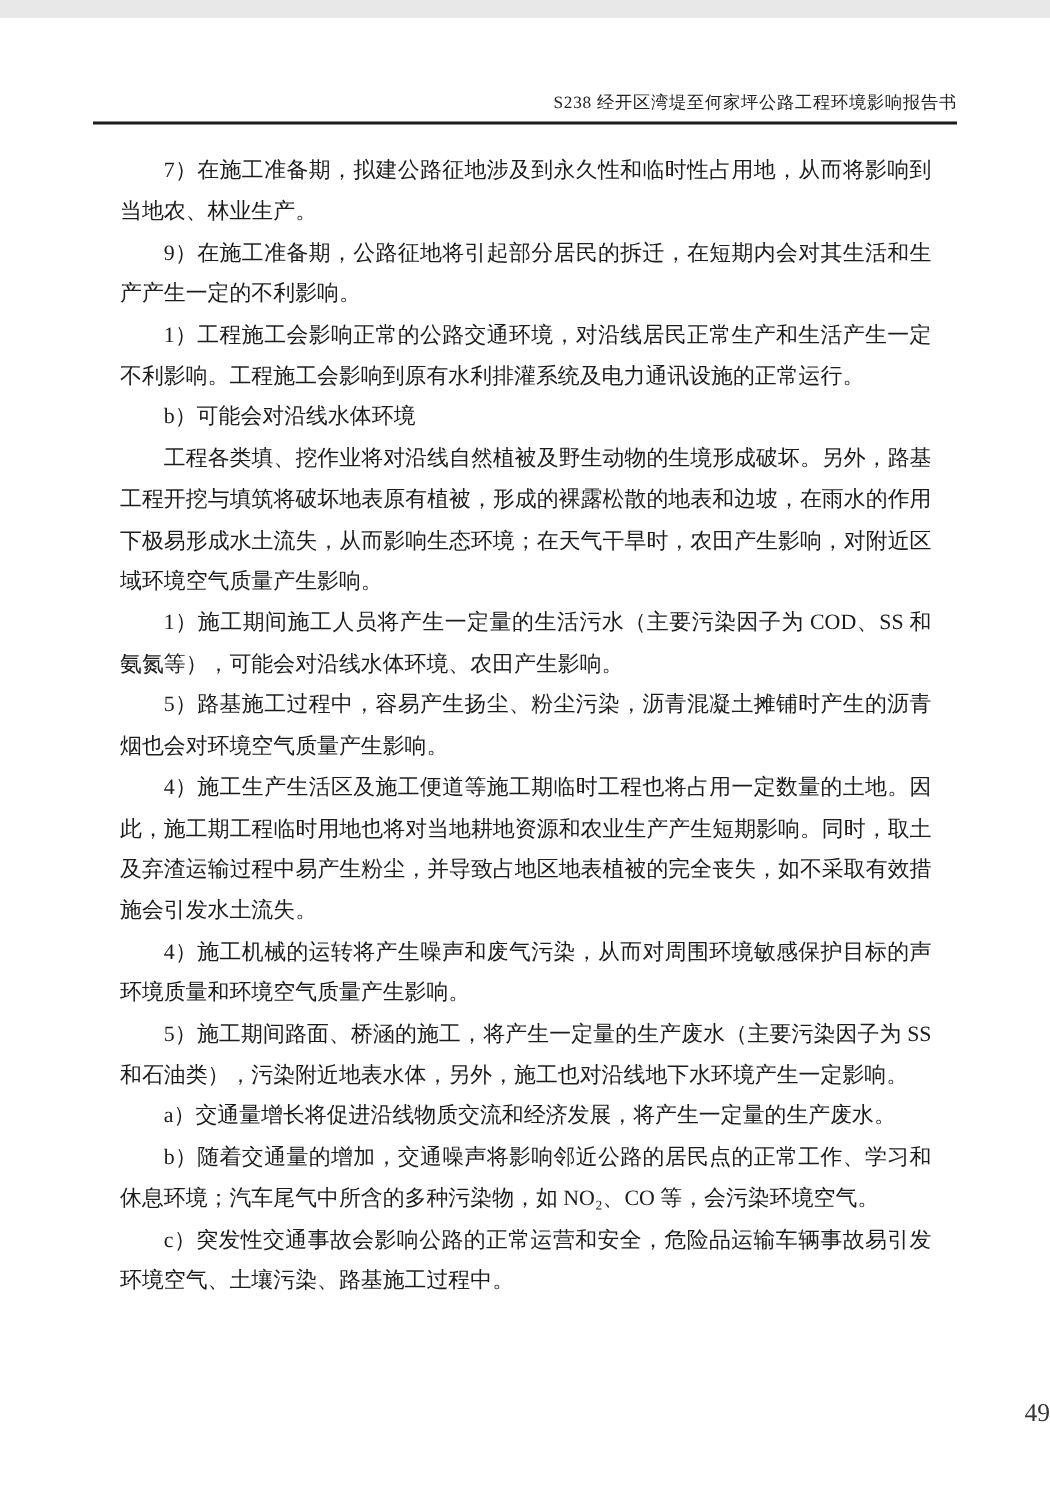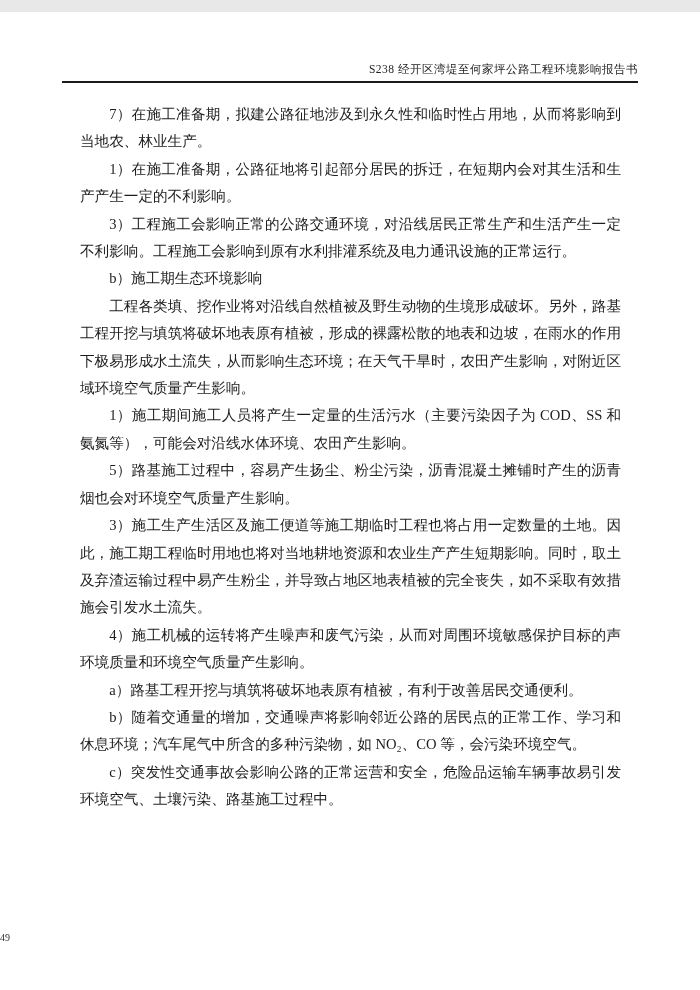--- a/index.html
+++ b/index.html
@@ -57,48 +57,49 @@
     font-size: 14.2px;
   }
   .section-heading .heading-title {
     margin-left: 1.2em;
   }
   .page-footer {
     position: absolute;
     top: 920px;
     left: 0;
     right: 0;
-    text-align: left;
-    font-size: 10px;
+    text-align: right;
+    font-size: 17px;
     color: #333333;
   }
 </style>
 </head>
 <body>
 
 <div class="page">
 
   <div class="page-header">
     <div class="header-title">S238 经开区湾堤至何家坪公路工程环境影响报告书</div>
     <div class="header-rule"></div>
   </div>
 
   <div class="document-body">
     <p>7）在施工准备期，拟建公路征地涉及到永久性和临时性占用地，从而将影响到当地农、林业生产。</p>
-    <p>1）在施工准备期，公路征地将引起部分居民的拆迁，在短期内会对其生活和生产产生一定的不利影响。</p>
-    <p>3）工程施工会影响正常的公路交通环境，对沿线居民正常生产和生活产生一定不利影响。工程施工会影响到原有水利排灌系统及电力通讯设施的正常运行。</p>
-    <p>b）施工期生态环境影响</p>
+    <p>9）在施工准备期，公路征地将引起部分居民的拆迁，在短期内会对其生活和生产产生一定的不利影响。</p>
+    <p>1）工程施工会影响正常的公路交通环境，对沿线居民正常生产和生活产生一定不利影响。工程施工会影响到原有水利排灌系统及电力通讯设施的正常运行。</p>
+    <p>b）可能会对沿线水体环境</p>
     <p>工程各类填、挖作业将对沿线自然植被及野生动物的生境形成破坏。另外，路基工程开挖与填筑将破坏地表原有植被，形成的裸露松散的地表和边坡，在雨水的作用下极易形成水土流失，从而影响生态环境；在天气干旱时，农田产生影响，对附近区域环境空气质量产生影响。</p>
     <p>1）施工期间施工人员将产生一定量的生活污水（主要污染因子为 COD、SS 和氨氮等），可能会对沿线水体环境、农田产生影响。</p>
     <p>5）路基施工过程中，容易产生扬尘、粉尘污染，沥青混凝土摊铺时产生的沥青烟也会对环境空气质量产生影响。</p>
-    <p>3）施工生产生活区及施工便道等施工期临时工程也将占用一定数量的土地。因此，施工期工程临时用地也将对当地耕地资源和农业生产产生短期影响。同时，取土及弃渣运输过程中易产生粉尘，并导致占地区地表植被的完全丧失，如不采取有效措施会引发水土流失。</p>
+    <p>4）施工生产生活区及施工便道等施工期临时工程也将占用一定数量的土地。因此，施工期工程临时用地也将对当地耕地资源和农业生产产生短期影响。同时，取土及弃渣运输过程中易产生粉尘，并导致占地区地表植被的完全丧失，如不采取有效措施会引发水土流失。</p>
     <p>4）施工机械的运转将产生噪声和废气污染，从而对周围环境敏感保护目标的声环境质量和环境空气质量产生影响。</p>
+    <p>5）施工期间路面、桥涵的施工，将产生一定量的生产废水（主要污染因子为 SS 和石油类），污染附近地表水体，另外，施工也对沿线地下水环境产生一定影响。</p>
 
 
-    <p>a）路基工程开挖与填筑将破坏地表原有植被，有利于改善居民交通便利。</p>
+    <p>a）交通量增长将促进沿线物质交流和经济发展，将产生一定量的生产废水。</p>
     <p>b）随着交通量的增加，交通噪声将影响邻近公路的居民点的正常工作、学习和休息环境；汽车尾气中所含的多种污染物，如 NO₂、CO 等，会污染环境空气。</p>
     <p>c）突发性交通事故会影响公路的正常运营和安全，危险品运输车辆事故易引发环境空气、土壤污染、路基施工过程中。</p>
   </div>
 
   <div class="page-footer">
     <span>49</span>
   </div>
 
 </div>
 

